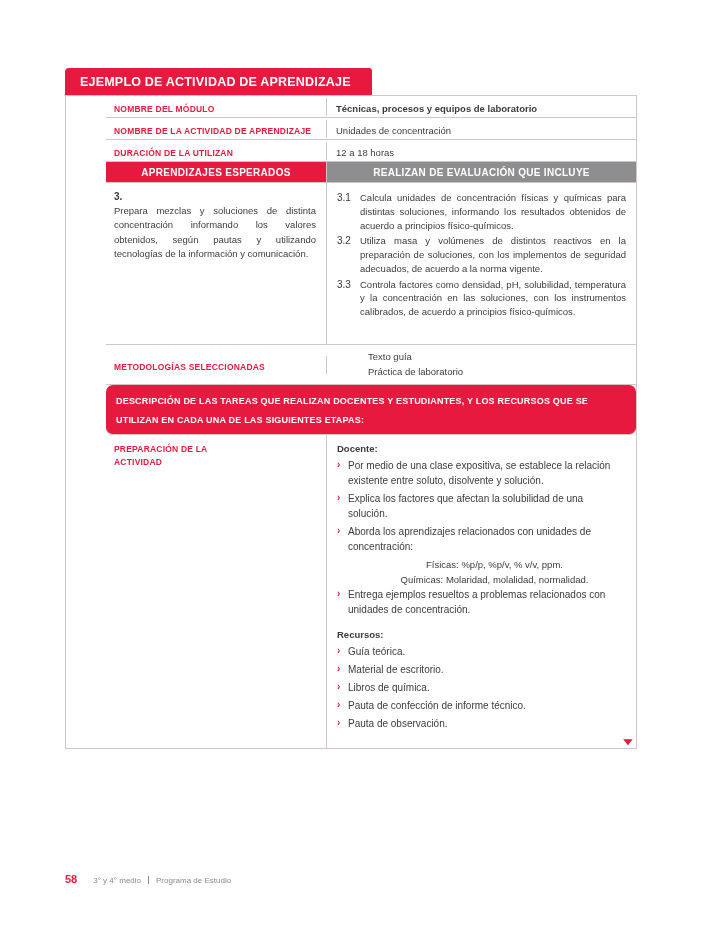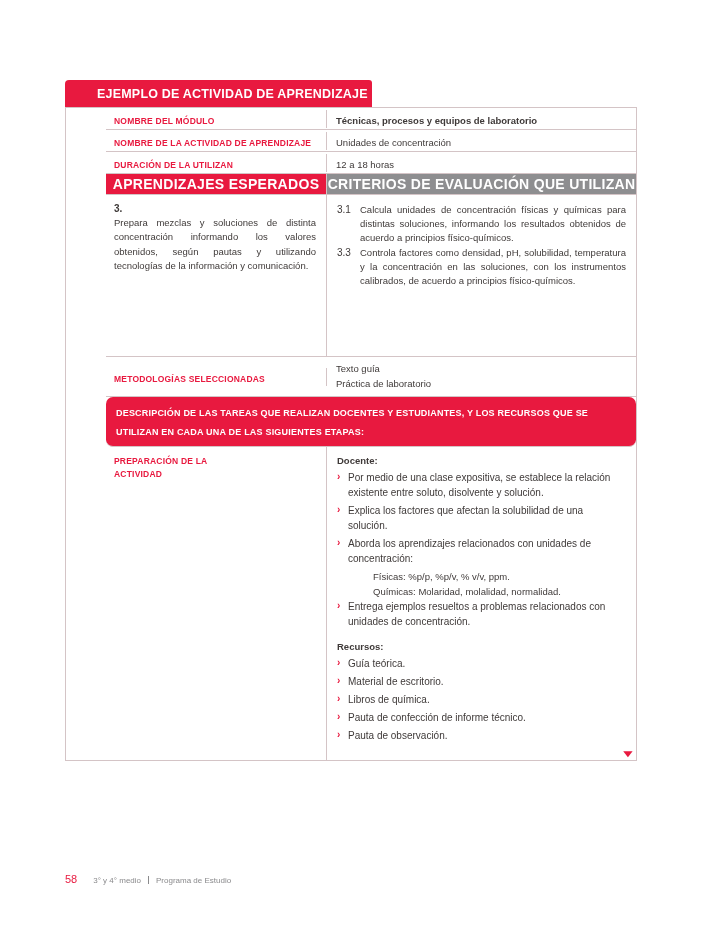--- a/index.html
+++ b/index.html
@@ -12,22 +12,21 @@
   }
   .page { position:relative; width:720px; height:932px; background:#fff; overflow:hidden; }
   .content { position:absolute; left:65px; top:68px; width:572px; }
 
   
   .title-banner {
     width:307px; height:27px;
     background:#e8193f;
     border-radius:4px 3px 0 0;
     display:flex; align-items:center;
-    padding-left:32px;
-    margin-top:12px;
+    padding-left:15px;
   }
   .title-banner span { color:#fff; font-weight:bold; font-size:12.5px; letter-spacing:.2px; }
 
   
   .doc-table { border:1px solid #d4c4c6; width:572px;padding-left:40px; }
   .row { display:flex; border-bottom:1px solid #d4c4c6; }
   .row:last-child { border-bottom:none; }
   .lcell {
     flex:0 0 221px;
     border-right:1px solid #d4c4c6;
@@ -36,66 +35,66 @@
   .vcell { flex:1; padding:0 9px; }
 
   .info-row { height:22px; align-items:center; }
   .info-label { color:#e8193f; font-weight:bold; font-size:8.5px; letter-spacing:.2px; }
   .info-value { font-size:9.5px; color:#3f3a39; }
   .bold { font-weight:bold; }
 
   .head-row { height:21px; }
   .head-left, .head-right {
     display:flex; align-items:center; justify-content:center;
-    color:#fff; font-weight:bold; font-size:14px; letter-spacing:.3px;
+    color:#fff; font-weight:bold; font-size:10px; letter-spacing:.3px;
   }
   .head-left { flex:0 0 221px; background:#e8193f; border-right:1px solid #d4c4c6; }
   .head-right { flex:1; background:#8e8e90; }
 
   .oa-row { min-height:162px; }
   .oa-cell { padding:8px 10px 8px 8px; }
   .oa-num { font-weight:bold; font-size:10px; margin-bottom:2px; }
   .oa-text { font-size:9.5px; line-height:1.5; text-align:justify; }
 
   .criteria-cell { padding:8px 10px; }
   .criterion { display:flex; margin-bottom:2px; }
   .cnum { flex:0 0 23px; font-size:10px; line-height:1.45; }
   .ctext { flex:1; font-size:9.5px; line-height:1.45; text-align:justify; }
 
   .met-row { height:40px; align-items:center; }
   .met-label { color:#e8193f; font-weight:bold; font-size:8.5px; letter-spacing:.2px; }
-  .met-line { font-size:9.5px; line-height:1.55; }
+  .met-line { font-size:9.5px; line-height:1.55;margin-left:32px; }
 
   .desc-row {
     background:#e8193f;
     padding:5px 12px 6px 10px;
     border-bottom:1px solid #d4c4c6;
     border-radius:7px;
   }
   .desc-row span { color:#fff; font-weight:bold; font-size:9px; line-height:1.55; letter-spacing:.2px; }
 
   .prep-row { min-height:252px; position:relative; }
   .prep-label-cell { padding-top:8px; }
   .prep-label { color:#e8193f; font-weight:bold; font-size:8.5px; line-height:1.6; letter-spacing:.2px; width:110px; }
   .prep-content { padding:8px 12px 14px 10px; }
   .section-heading { font-weight:bold; font-size:9.5px; margin-bottom:4px; }
   .bullet-item { display:flex; margin-bottom:3px; }
   .bullet { flex:0 0 11px; color:#e8193f; font-weight:bold; font-size:10px; line-height:1.4; }
   .btext { flex:1; font-size:10px; line-height:1.5; }
-  .sub-line { margin-left:36px; font-size:9.5px; line-height:1.6; }
+  .sub-line { margin-left:28px; font-size:9.5px; line-height:1.6;text-align:center; }
   .recursos-block { margin-top:12px; }
   .continuation-arrow {
     position:absolute; right:3px; bottom:1px;
     color:#e8193f; font-size:10px; line-height:1;
     transform:scaleX(1.6);
   }
 
   
   .footer { position:absolute; left:65px; top:873px; display:flex; align-items:baseline; }
-  .page-number { color:#e8193f; font-size:11px; font-weight:normal; margin-right:16px; }
+  .page-number { color:#e8193f; font-size:11px; font-weight:bold; margin-right:16px; }
   .footer-text { color:#8a8a8c; font-size:8px; }
   .footer-divider { display:inline-block; width:0; height:8px; border-left:1.5px solid #8a8a8c; margin:0 7px; position:relative; top:1px; }
 </style>
 </head>
 <body>
 
 <div class="page">
   <div class="content">
 
     <div class="title-banner">
@@ -126,32 +125,36 @@
         <div class="lcell">
           <span class="info-label">DURACIÓN DE LA UTILIZAN</span>
         </div>
         <div class="vcell">
           <span class="info-value">12 a 18 horas</span>
         </div>
       </div>
 
       <div class="row head-row">
         <div class="head-left">APRENDIZAJES ESPERADOS</div>
-        <div class="head-right">CRITERIOS DE EVALUACIÓN QUE UTILIZAN</div>
+        <div class="head-right">REALIZAN DE EVALUACIÓN QUE INCLUYE</div>
       </div>
 
       <div class="row oa-row">
         <div class="lcell oa-cell">
           <div class="oa-num">3.</div>
           <div class="oa-text">Prepara mezclas y soluciones de distinta concentración informando los valores obtenidos, según pautas y utilizando tecnologías de la información y comunicación.</div>
         </div>
         <div class="vcell criteria-cell">
           <div class="criterion">
             <span class="cnum">3.1</span>
             <span class="ctext">Calcula unidades de concentración físicas y químicas para distintas soluciones, informando los resultados obtenidos de acuerdo a principios físico-químicos.</span>
+          </div>
+          <div class="criterion">
+            <span class="cnum">3.2</span>
+            <span class="ctext">Utiliza masa y volúmenes de distintos reactivos en la preparación de soluciones, con los implementos de seguridad adecuados, de acuerdo a la norma vigente.</span>
           </div>
           <div class="criterion">
             <span class="cnum">3.3</span>
             <span class="ctext">Controla factores como densidad, pH, solubilidad, temperatura y la concentración en las soluciones, con los instrumentos calibrados, de acuerdo a principios físico-químicos.</span>
           </div>
         </div>
       </div>
 
       <div class="row met-row">
         <div class="lcell">

